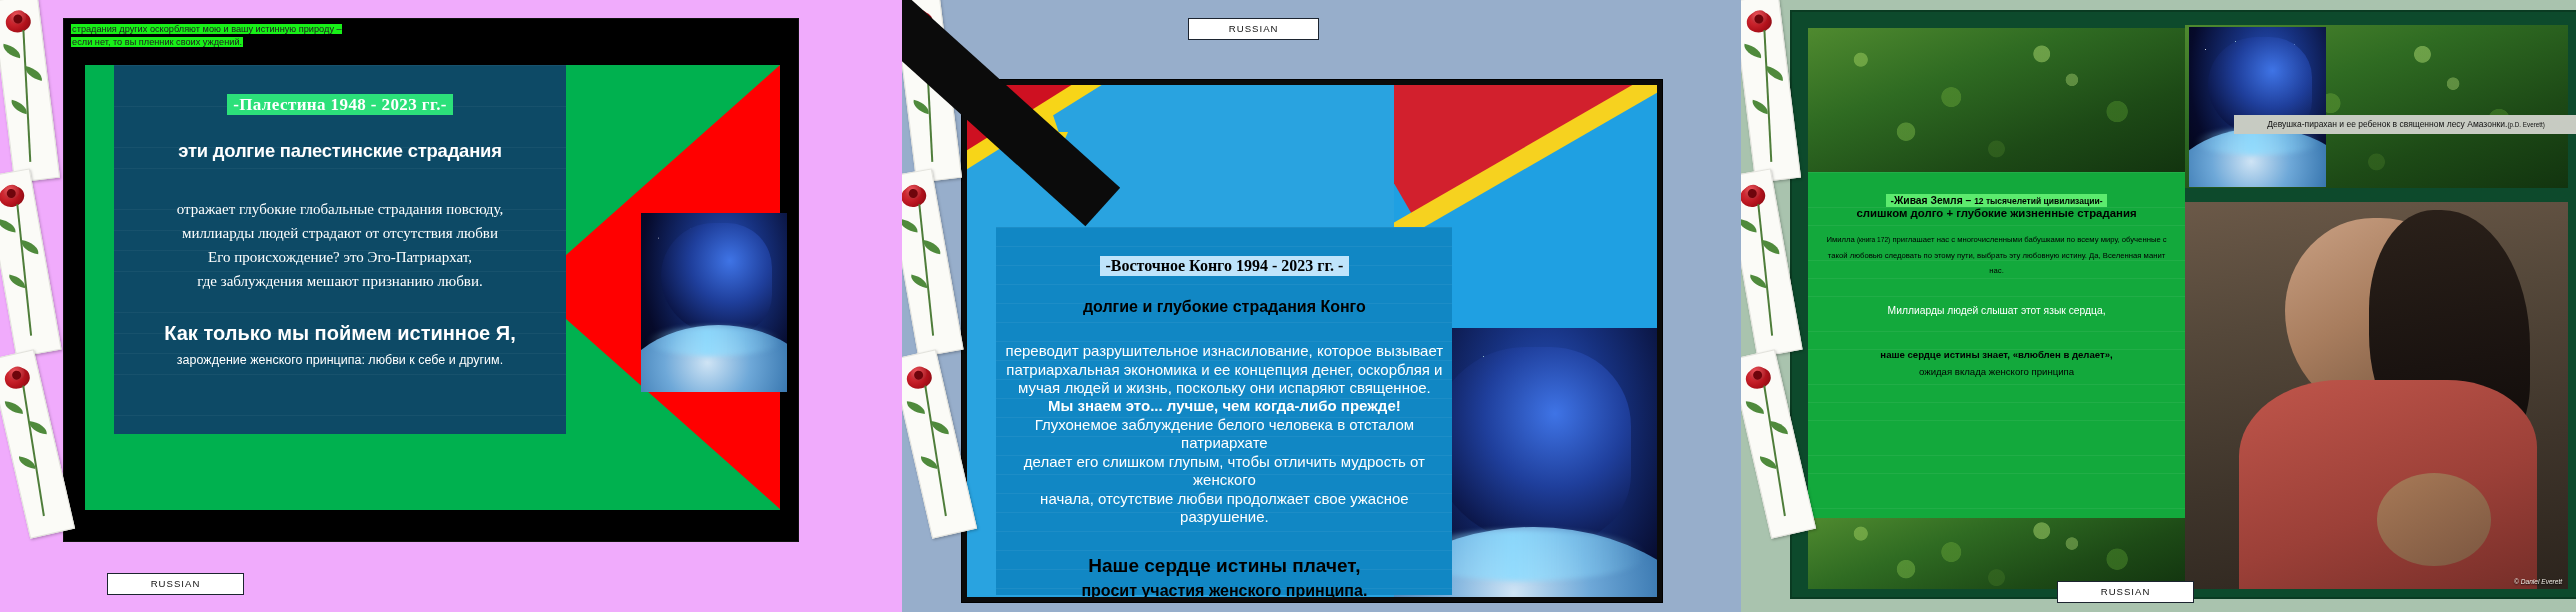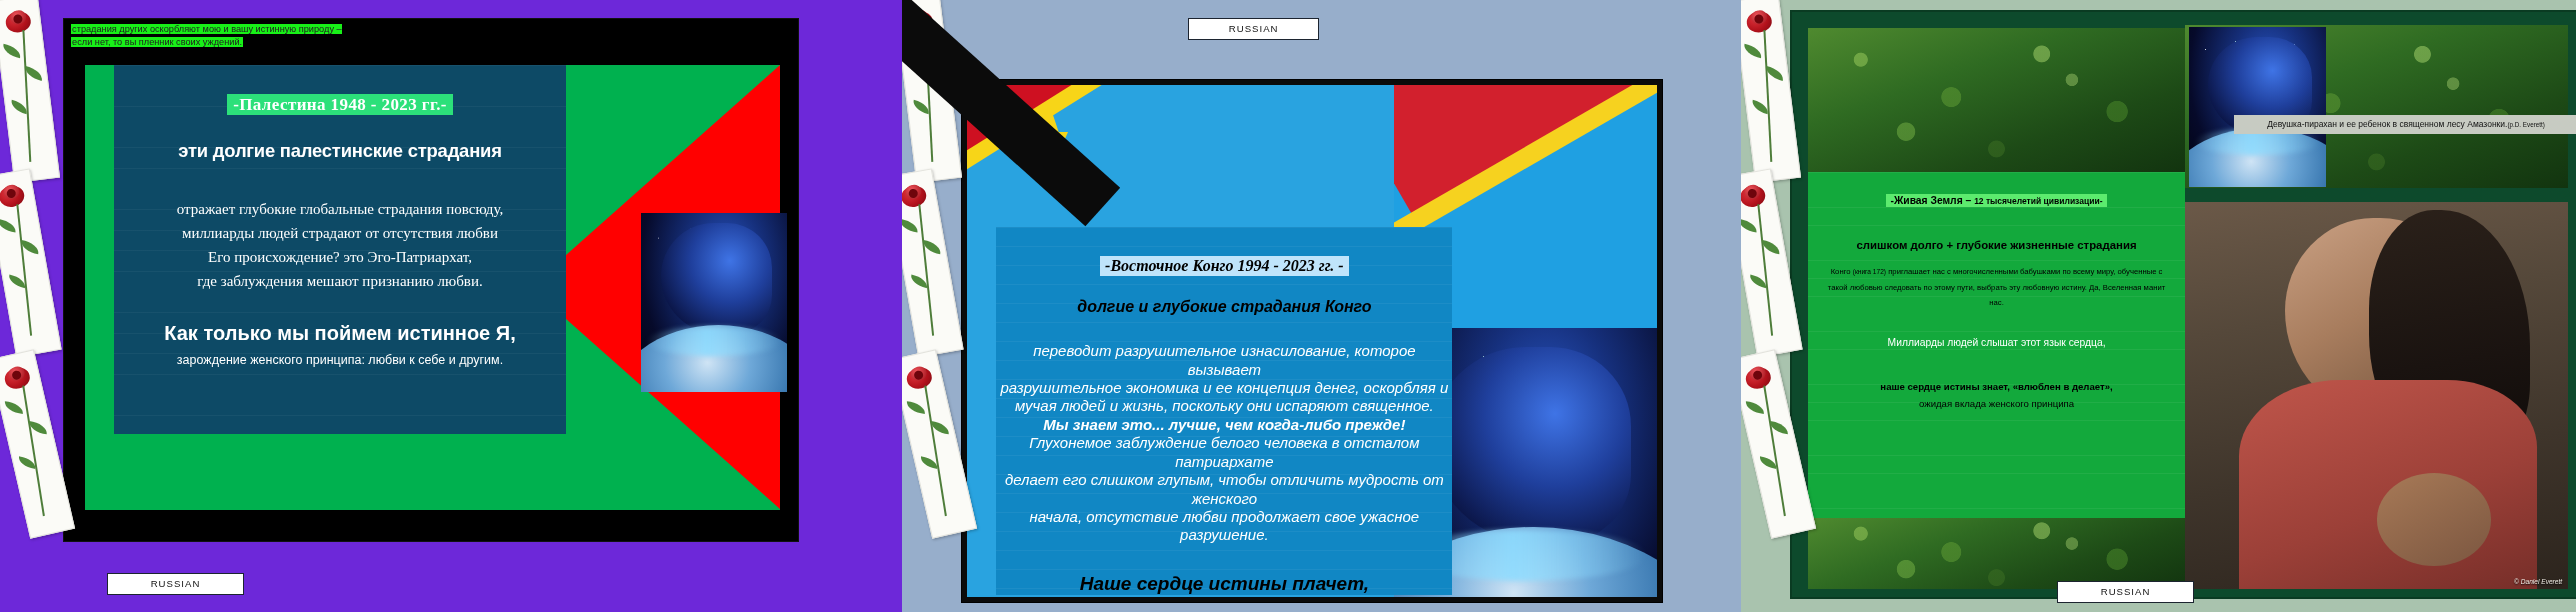--- a/index.html
+++ b/index.html
@@ -6,21 +6,21 @@
   html, body { width: 2576px; height: 612px; overflow: hidden; }
   body {
     font-family: "Liberation Sans", sans-serif;
     background: #ffffff;
     display: flex;
     flex-direction: row;
   }
 
   
   .panel { position: relative; height: 612px; overflow: hidden; }
-  #panel-palestine { width: 926px; background: #6d28d9; }
+  #panel-palestine { width: 926px; background: #f0abfc; }
   #panel-congo     { width: 861px; background: #97aecb; }
   #panel-amazon    { width: 857px; background: #a9c3ae; }
 
   
   .rose-strip { position: absolute; top: 0; left: 0; width: 53px; height: 612px; z-index: 6; pointer-events: none; }
   .rose-card {
     position: absolute; width: 46px; height: 184px;
     background: #fbfbf7; border: 0.7px solid #e2e2dc;
     box-shadow: 0.7px 1.5px 2.9px rgba(0,0,0,.25);
     overflow: hidden;
@@ -166,21 +166,21 @@
     position: absolute; width: 559px; height: 19px; background: #f6d21f;
     left: -44px; transform: rotate(-30deg); transform-origin: left top;
   }
   #panel-congo .flag-photo .fp-y1 { top: -1.5px; }
   #panel-congo .flag-photo .fp-y2 { top: 163px; }
   #panel-congo .earth-face { right: 0; top: 243px; width: 263px; height: 316px; z-index: 5; }
   #panel-congo .congo-body {
     position: absolute; left: 29px; top: 142px; width: 456px; height: 368px;
     background: #1187c4;
     background-image: repeating-linear-gradient(180deg, rgba(255,255,255,.05) 0 0.7px, transparent 0.7px 19px);
-    color: #fff; text-align: center; z-index: 6; padding-top: 13.2px; font-style: italic;
+    color: #fff; text-align: center; z-index: 6; padding-top: 13.2px;
   }
   #panel-congo .congo-title {
     display: inline-block; margin-top: 16px; background: #bfe4fb; color: #000;
     font-family: "Liberation Serif", serif; font-size: 16px; font-weight: 700; padding: 0.7px 5.2px;
   }
   #panel-congo .congo-h1 { margin-top: 22px; font-size: 16px; font-weight: 700; color: #000; }
   #panel-congo .congo-lines { margin-top: 26.5px; font-size: 15px; line-height: 18.4px; }
   #panel-congo .congo-lines .bold { font-weight: 700; }
   #panel-congo .congo-h2 { margin-top: 26.5px; font-size: 19px; font-weight: 700; color: #000; line-height: 25px; }
   #panel-congo .congo-h2 .small { font-size: 16px; }
@@ -211,21 +211,21 @@
     position: absolute; left: 16px; top: 160px; width: 377px; height: 346px;
     background: #13a93c;
     background-image: repeating-linear-gradient(180deg, rgba(255,255,255,.06) 0 0.7px, transparent 0.7px 17.7px);
     z-index: 5; text-align: center; color: #000;
   }
   #panel-amazon .amz-title {
     display: inline-block; margin-top: 22px; background: #5ceb6e; padding: 0.7px 4.4px;
     font-size: 10.3px; font-weight: 700;
   }
   #panel-amazon .amz-title .thin { font-weight: 700; font-size: 8.5px; }
-  #panel-amazon .amz-h1 { margin-top: 32px; font-size: 11.4px; font-weight: 700; }
+  #panel-amazon .amz-h1 { font-size: 11.4px; font-weight: 700; }
   #panel-amazon .amz-para {
     margin: 13.2px 13.2px 0; font-size: 7.7px; line-height: 15.5px; text-align: center;
   }
   #panel-amazon .amz-para .tiny { font-size: 6.6px; }
   #panel-amazon .amz-white { margin-top: 22px; color: #fff; font-size: 10.3px; line-height: 19px; }
   #panel-amazon .amz-h3 { margin-top: 29px; font-size: 9.6px; font-weight: 700; }
   #panel-amazon .amz-h3b { margin-top: 5.9px; font-size: 9.6px; }
 
   #panel-amazon .amz-photo {
     position: absolute; left: 393px; top: 190px; width: 383px; height: 387px; z-index: 5;
@@ -405,21 +405,21 @@
         <div class="ef-head"></div>
         <div class="ef-globe"></div>
         <div class="ef-glow"></div>
       </div>
 
       <div class="congo-body">
         <div class="congo-title">-Восточное Конго 1994 - 2023 гг. -</div>
         <div class="congo-h1">долгие и глубокие страдания Конго</div>
         <div class="congo-lines">
           <div>переводит разрушительное изнасилование, которое вызывает</div>
-          <div>разрушительное экономика и ее концепция денег, оскорбляя и</div>
+          <div>патриархальная экономика и ее концепция денег, оскорбляя и</div>
           <div>мучая людей и жизнь, поскольку они испаряют священное.</div>
           <div class="bold">Мы знаем это... лучше, чем когда-либо прежде!</div>
           <div>Глухонемое заблуждение белого человека в отсталом патриархате</div>
           <div>делает его слишком глупым, чтобы отличить мудрость от женского</div>
           <div>начала, отсутствие любви продолжает свое ужасное разрушение.</div>
         </div>
         <div class="congo-h2">
           <div>Наше сердце истины плачет,</div>
           <div class="small">просит участия женского принципа.</div>
         </div>
@@ -477,21 +477,21 @@
       <div class="ef-head"></div>
       <div class="ef-globe"></div>
       <div class="ef-glow"></div>
     </div>
 
     <div class="amz-green-body">
       <div class="amz-title">
         <span>-Живая Земля – </span><span class="thin">12 тысячелетий цивилизации-</span>
       </div>
       <div class="amz-h1">слишком долго + глубокие жизненные страдания</div>
-      <div class="amz-para"><span>Конго </span><span class="tiny">(книга 172)</span><span> приглашает нас с многочисленными бабушками по всему миру, обученные с такой любовью следовать по этому пути, выбрать эту любовную истину. Да, Вселенная манит нас.</span></div>
+      <div class="amz-para"><span>Имилла </span><span class="tiny">(книга 172)</span><span> приглашает нас с многочисленными бабушками по всему миру, обученные с такой любовью следовать по этому пути, выбрать эту любовную истину. Да, Вселенная манит нас.</span></div>
       <div class="amz-white">
         <div>Миллиарды людей слышат этот язык сердца,</div>
       </div>
       <div class="amz-h3">наше сердце истины знает, «влюблен в делает»,</div>
       <div class="amz-h3b">ожидая вклада женского принципа</div>
     </div>
 
     <div class="amz-caption"><span>Девушка-пирахан и ее ребенок в священном лесу Амазонки.</span><span class="tiny">(p.D. Everett)</span></div>
 
     <div class="amz-photo">

